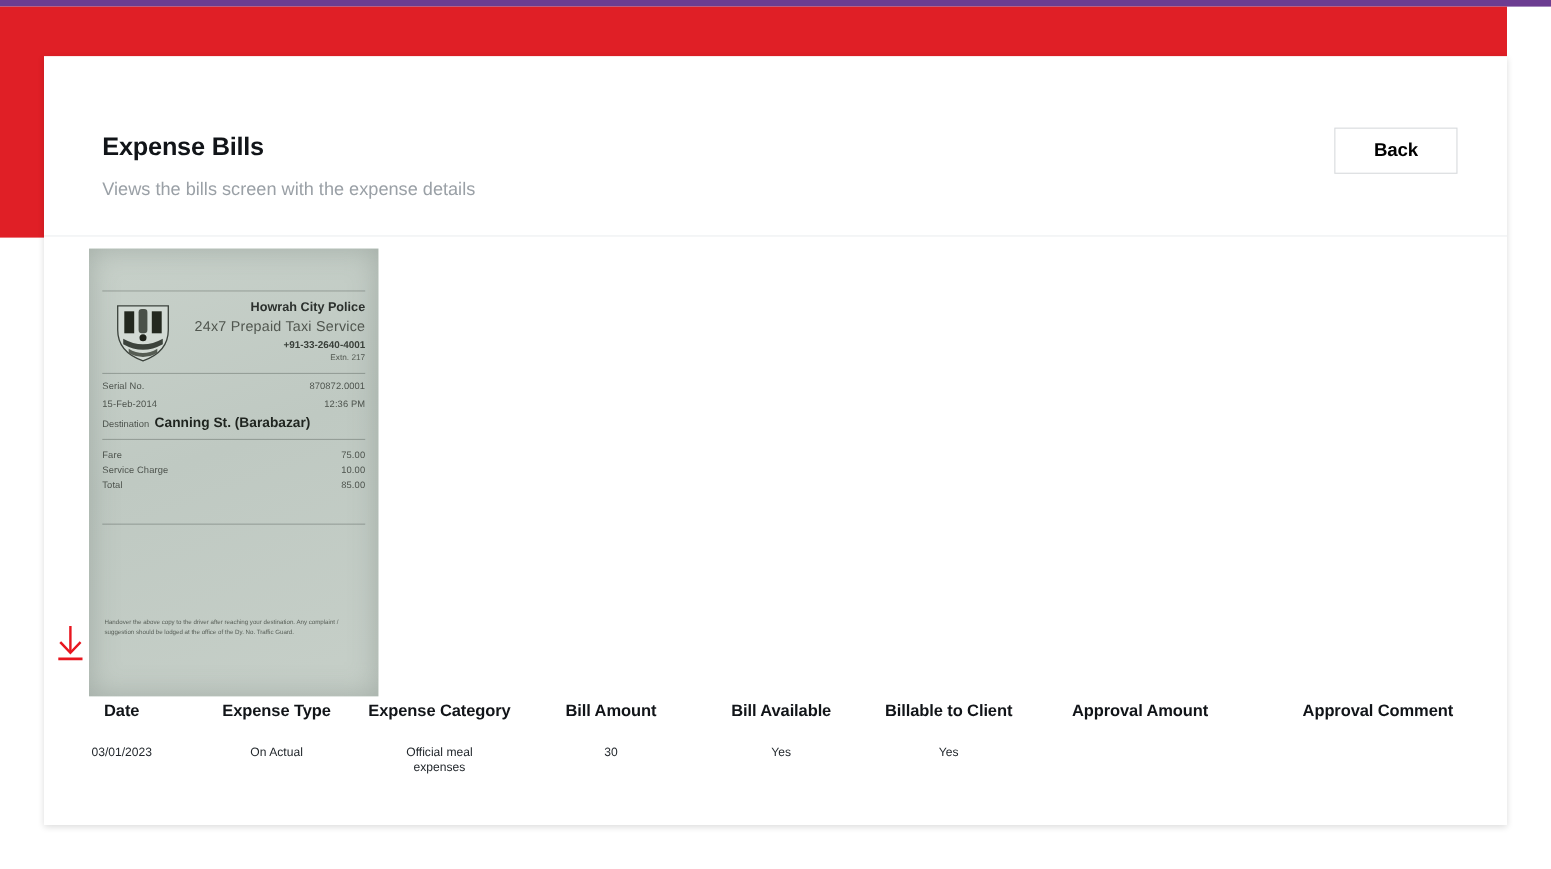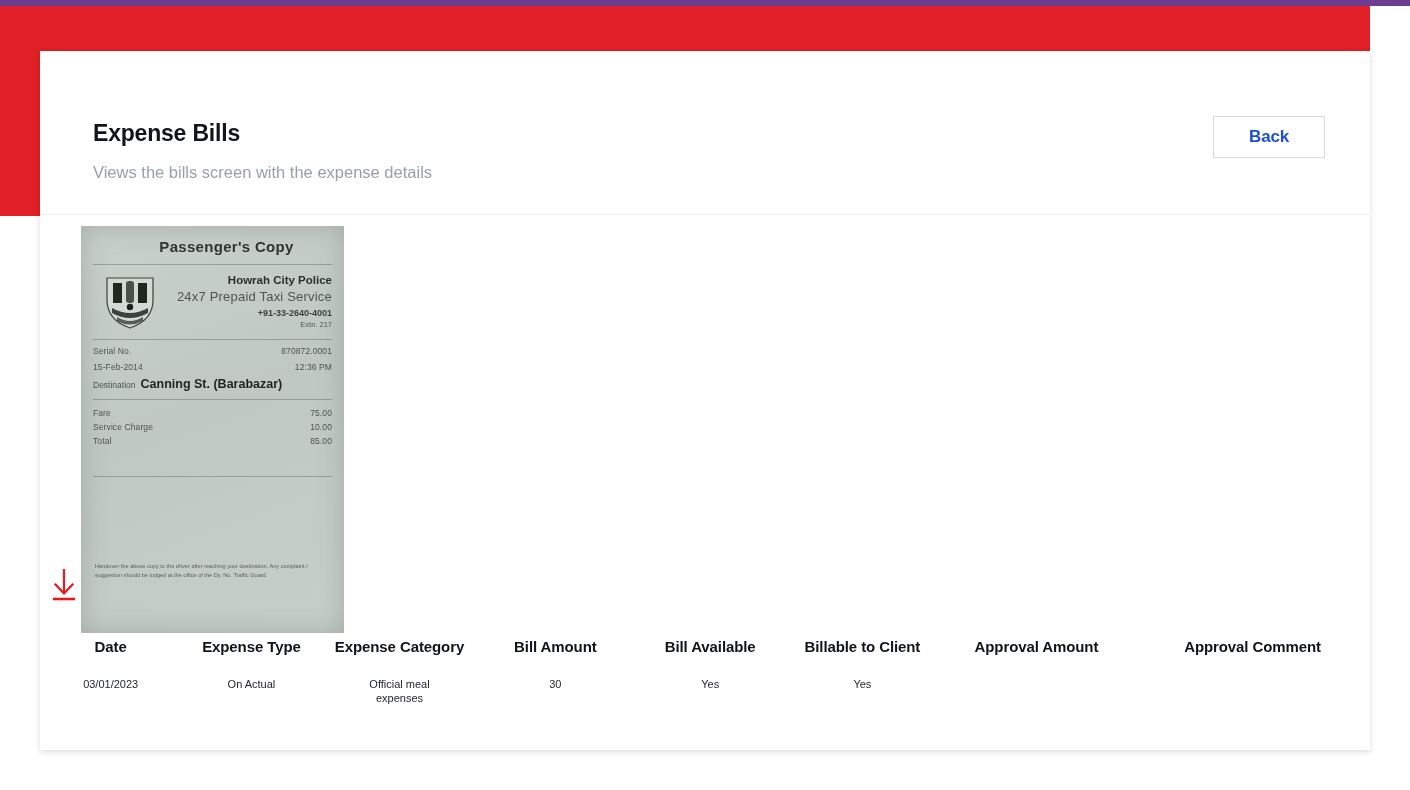--- a/index.html
+++ b/index.html
@@ -71,21 +71,21 @@
   }
 
   .back-button {
     position: absolute;
     right: 45px;
     top: 65px;
     width: 112px;
     height: 42px;
     background: #ffffff;
     border: 1px solid #d7dadd;
-    color: #1d4ed8;
+    color: #000000;
     font-size: 17px;
     font-weight: bold;
     font-family: "Liberation Sans", sans-serif;
     cursor: pointer;
     display: flex;
     align-items: center;
     justify-content: center;
     letter-spacing: -0.2px;
   }
 
@@ -317,21 +317,20 @@
         <svg viewBox="0 0 34 36" width="34" height="36" aria-hidden="true">
           <line x1="17" y1="2" x2="17" y2="25" stroke="#e8161f" stroke-width="2.2"></line>
           <polyline points="8.5,17.5 17,26.5 25.5,17.5" fill="none" stroke="#e8161f" stroke-width="2.2" stroke-linecap="square"></polyline>
           <line x1="6" y1="32" x2="28" y2="32" stroke="#e8161f" stroke-width="2.6"></line>
         </svg>
       </div>
 
       <div class="receipt-wrap">
         <div class="receipt">
 
-          <div class="r-title">Passenger's Copy</div>
           <div class="r-rule r1"></div>
 
           <div class="r-emblem">
             <svg viewBox="0 0 62 62" width="62" height="62" aria-hidden="true">
               <path d="M8 8 H54 V30 Q54 50 31 58 Q8 50 8 30 Z" fill="#d2dad4" stroke="#3b423c" stroke-width="1.2"></path>
               <rect x="14" y="13" width="9" height="20" fill="#23281f"></rect>
               <rect x="39" y="13" width="9" height="20" fill="#23281f"></rect>
               <rect x="27" y="11" width="8" height="22" rx="3" fill="#4a5149"></rect>
               <circle cx="31" cy="37" r="3.2" fill="#1d2119"></circle>
               <path d="M13 38 Q31 48 49 38 L49 43 Q31 53 13 43 Z" fill="#3c433c"></path>

